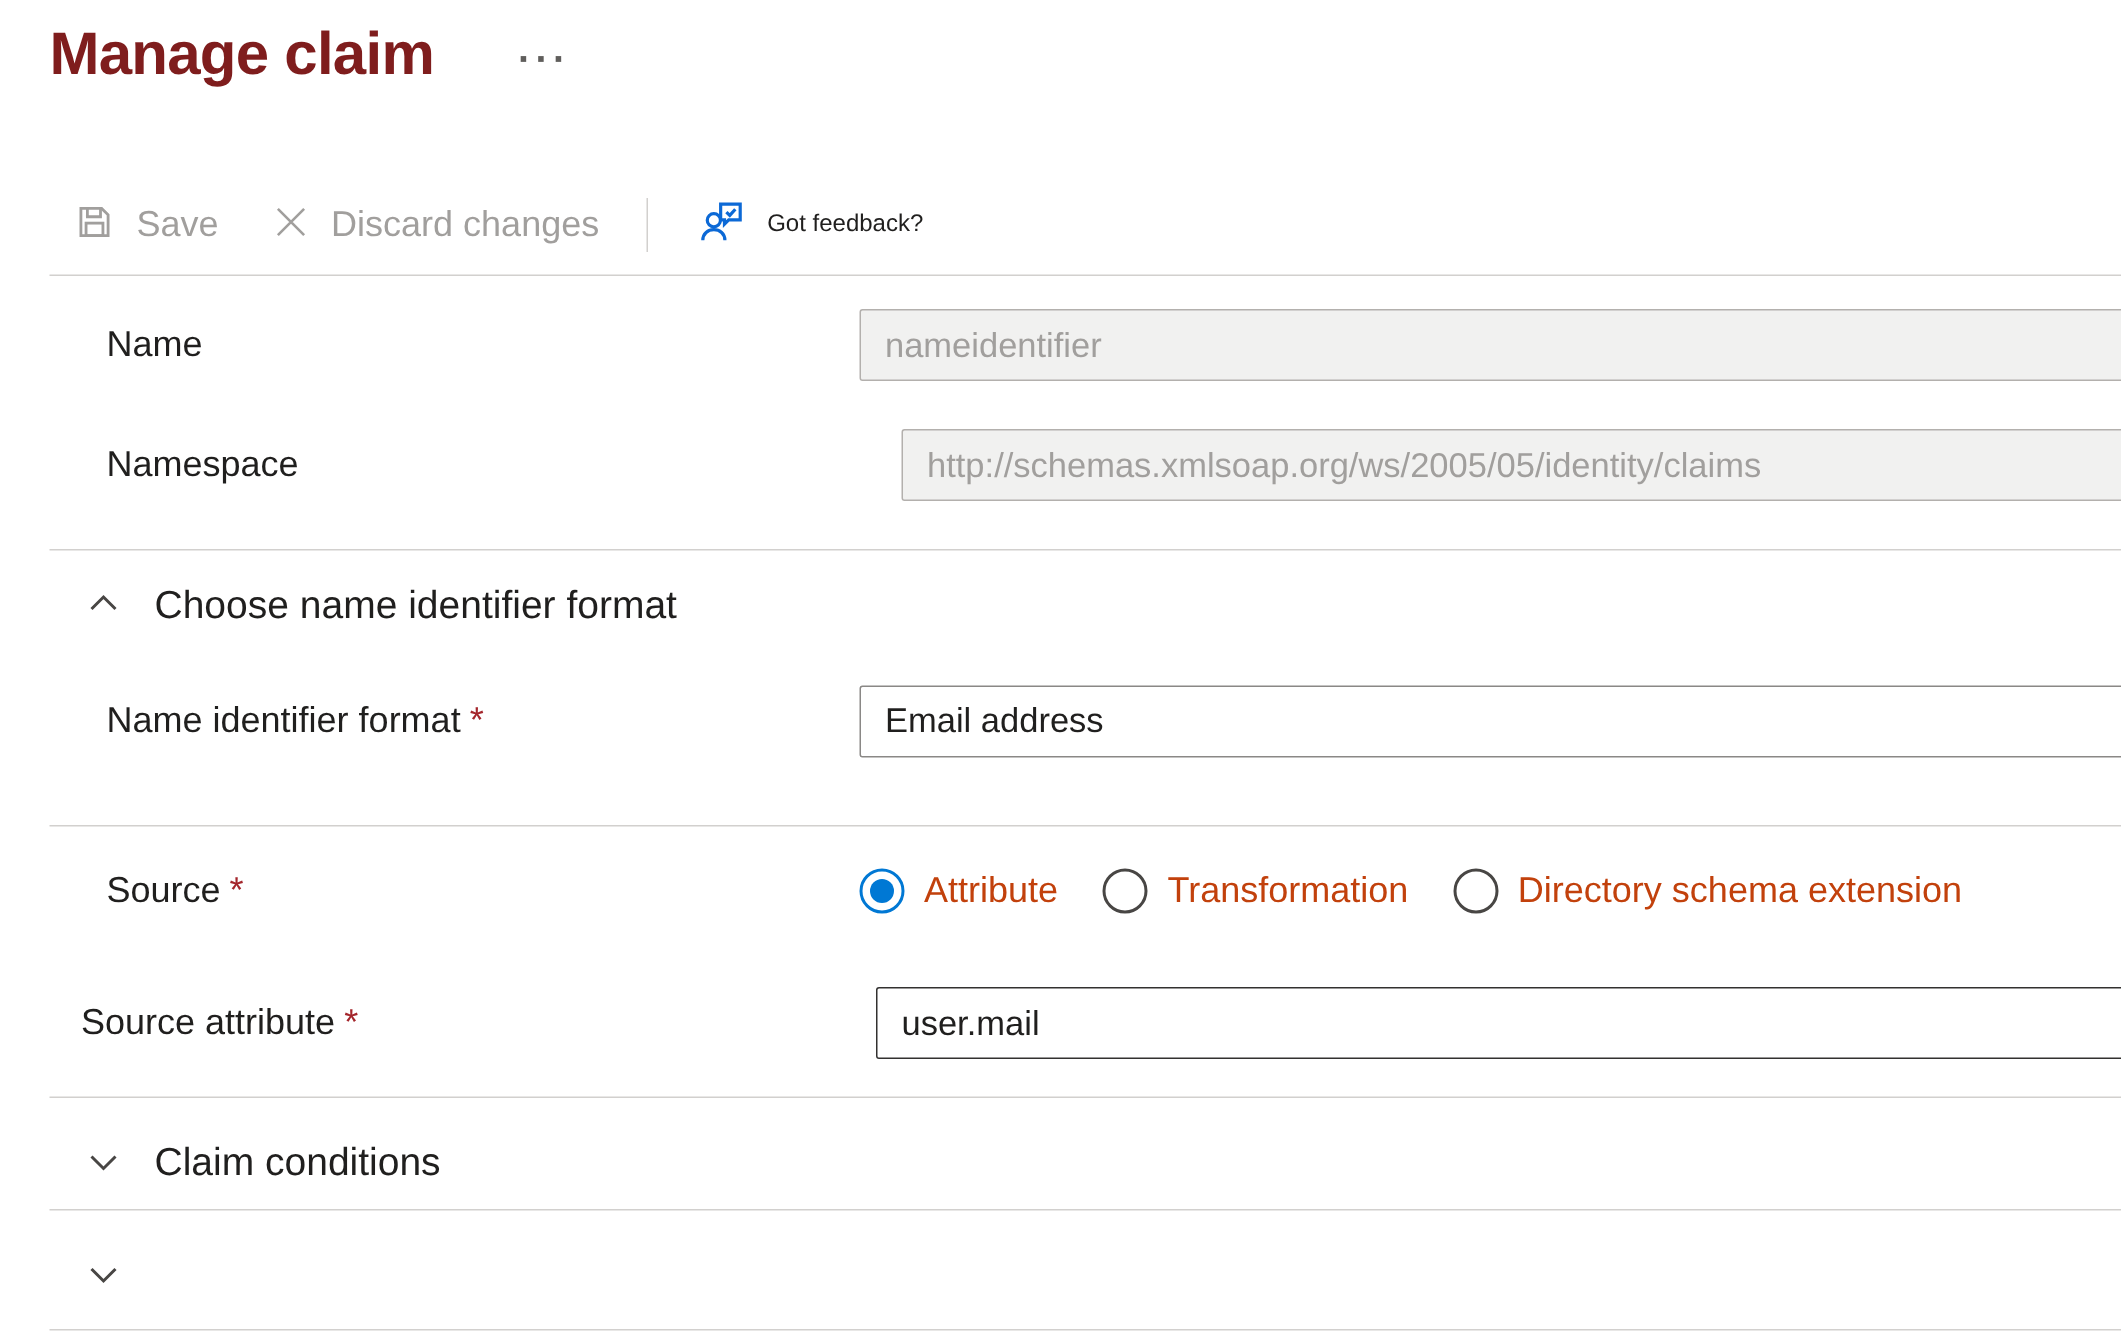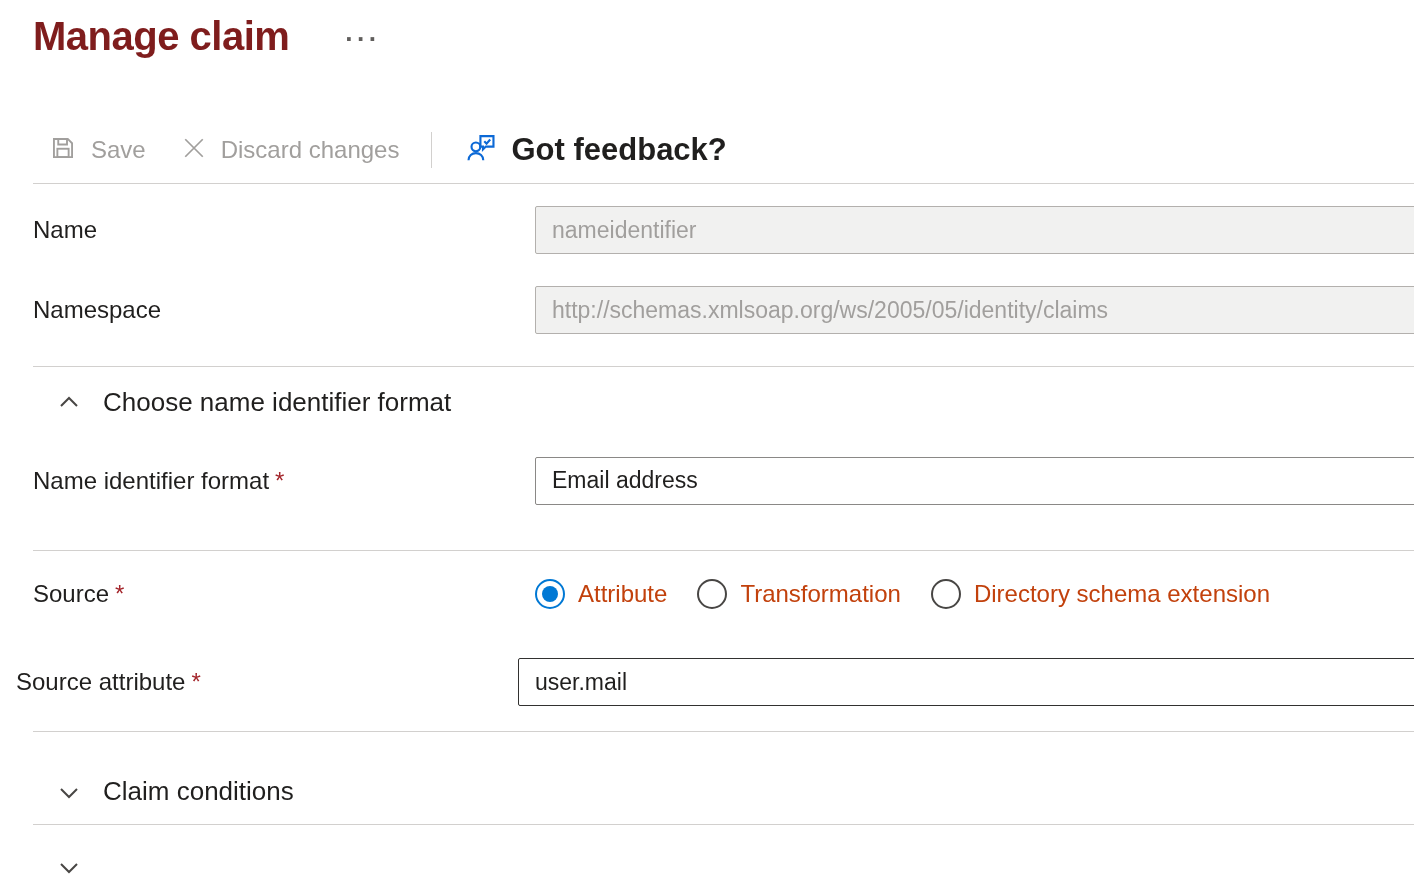--- a/index.html
+++ b/index.html
@@ -10,67 +10,67 @@
   .page-header { display:flex; align-items:center; margin:8px 0 0 33px; height:56px; }
   .page-title  { font-size:40px; font-weight:700; letter-spacing:-0.5px; color:#7f1d1d; }
   .more-dots   { margin-left:56px; margin-top:6px; font-size:26px; font-weight:700;
                  color:#605e5c; letter-spacing:3px; cursor:pointer; line-height:1; }
 
   
   .toolbar { display:flex; align-items:center; margin-top:64px; height:44px; padding-left:48px; }
   .tb-item { display:flex; align-items:center; gap:13px; cursor:pointer;text-align:right; }
   .tb-item + .tb-item { margin-left:34px; }
   .tb-label-disabled { font-size:24px; color:#a19f9d; }
-  .tb-label-dark     { font-size:31px; color:#201f1e;font-weight:bold; }
+  .tb-label-dark     { font-size:16px; color:#201f1e; }
   .tb-sep { width:1px; height:36px; background:#d2d0ce; margin:0 32px; }
 
   
   .hr { border:none; border-top:1px solid #d2d0ce; margin-left:33px; }
 
   
   .row { display:flex; align-items:center; padding-left:33px; }
-  .row .label-col { width:502px; flex:0 0 502px; font-size:24px; color:#201f1e; }
+  .row .label-col { width:502px; flex:0 0 502px; font-size:24px; color:#201f1e;margin-left:38px; }
   .row .control-col { flex:1; margin-right:-8px; }
   .req { color:#a4262c; margin-left:6px; }
 
   input.text-input, .combo {
     width:100%; height:48px; font-family:"Liberation Sans", sans-serif;
     font-size:23px; padding:0 16px; display:flex; align-items:center;
   }
   .input-disabled { background:#f1f1f0; border:1px solid #b3b0ad; color:#a19f9d; border-radius:2px; }
   .combo-light    { background:#ffffff; border:1px solid #8a8886; color:#201f1e; border-radius:2px; }
   input.input-dark{ background:#ffffff; border:1.5px solid #323130; color:#201f1e; border-radius:2px; }
 
   
-  .section-header { display:flex; padding-left:57px; height:32px; cursor:pointer; }
+  .section-header { display:flex; align-items:center; padding-left:57px; height:32px; cursor:pointer; }
   .section-header .chev { display:flex; align-items:center; }
   .section-header .sec-title { margin-left:22px; font-size:26px; color:#201f1e; }
 
   
   .radio-group { display:flex; align-items:center; gap:30px; }
   .radio-opt { display:flex; align-items:center; gap:13px; cursor:pointer; }
   .radio-circle { width:30px; height:30px; border-radius:50%; border:2px solid #484644;
                   position:relative; flex:0 0 30px; }
   .radio-circle.selected { border-color:#0078d4; }
   .radio-circle.selected::after { content:""; position:absolute; inset:5px;
                   border-radius:50%; background:#0078d4; }
   .radio-label { font-size:24px; color:#c2410c; }
 
   
   .mt-hr1 { margin-top:11px; }
   .mt-name { margin-top:21px; }  .h50 { height:50px; }
-  .mt-ns   { margin-top:31px; }  .h48 { height:48px; }
+  .mt-ns   { margin-top:31px; }  .h48 { height:48px;gap:28px; }
   .mt-hr2  { margin-top:32px; }
   .mt-sec1 { margin-top:20px; }
   .mt-nif  { margin-top:38px; }  .h47 { height:47px; }
   .mt-hr3  { margin-top:46px; }
   .mt-src  { margin-top:28px; }
   .mt-sa   { margin-top:49px;padding-left:16px; }
   .mt-hr4  { margin-top:25px; }
-  .mt-cc   { margin-top:44px; }
+  .mt-cc   { margin-top:26px; }
   .mt-hr5  { margin-top:16px; }
   .mt-adv  { margin-top:26px; }
   .mt-hr6  { margin-top:21px; }
 </style>
 </head>
 <body>
 
 <div class="page-header">
   <span class="page-title">Manage claim</span>
   <span class="more-dots">···</span>

